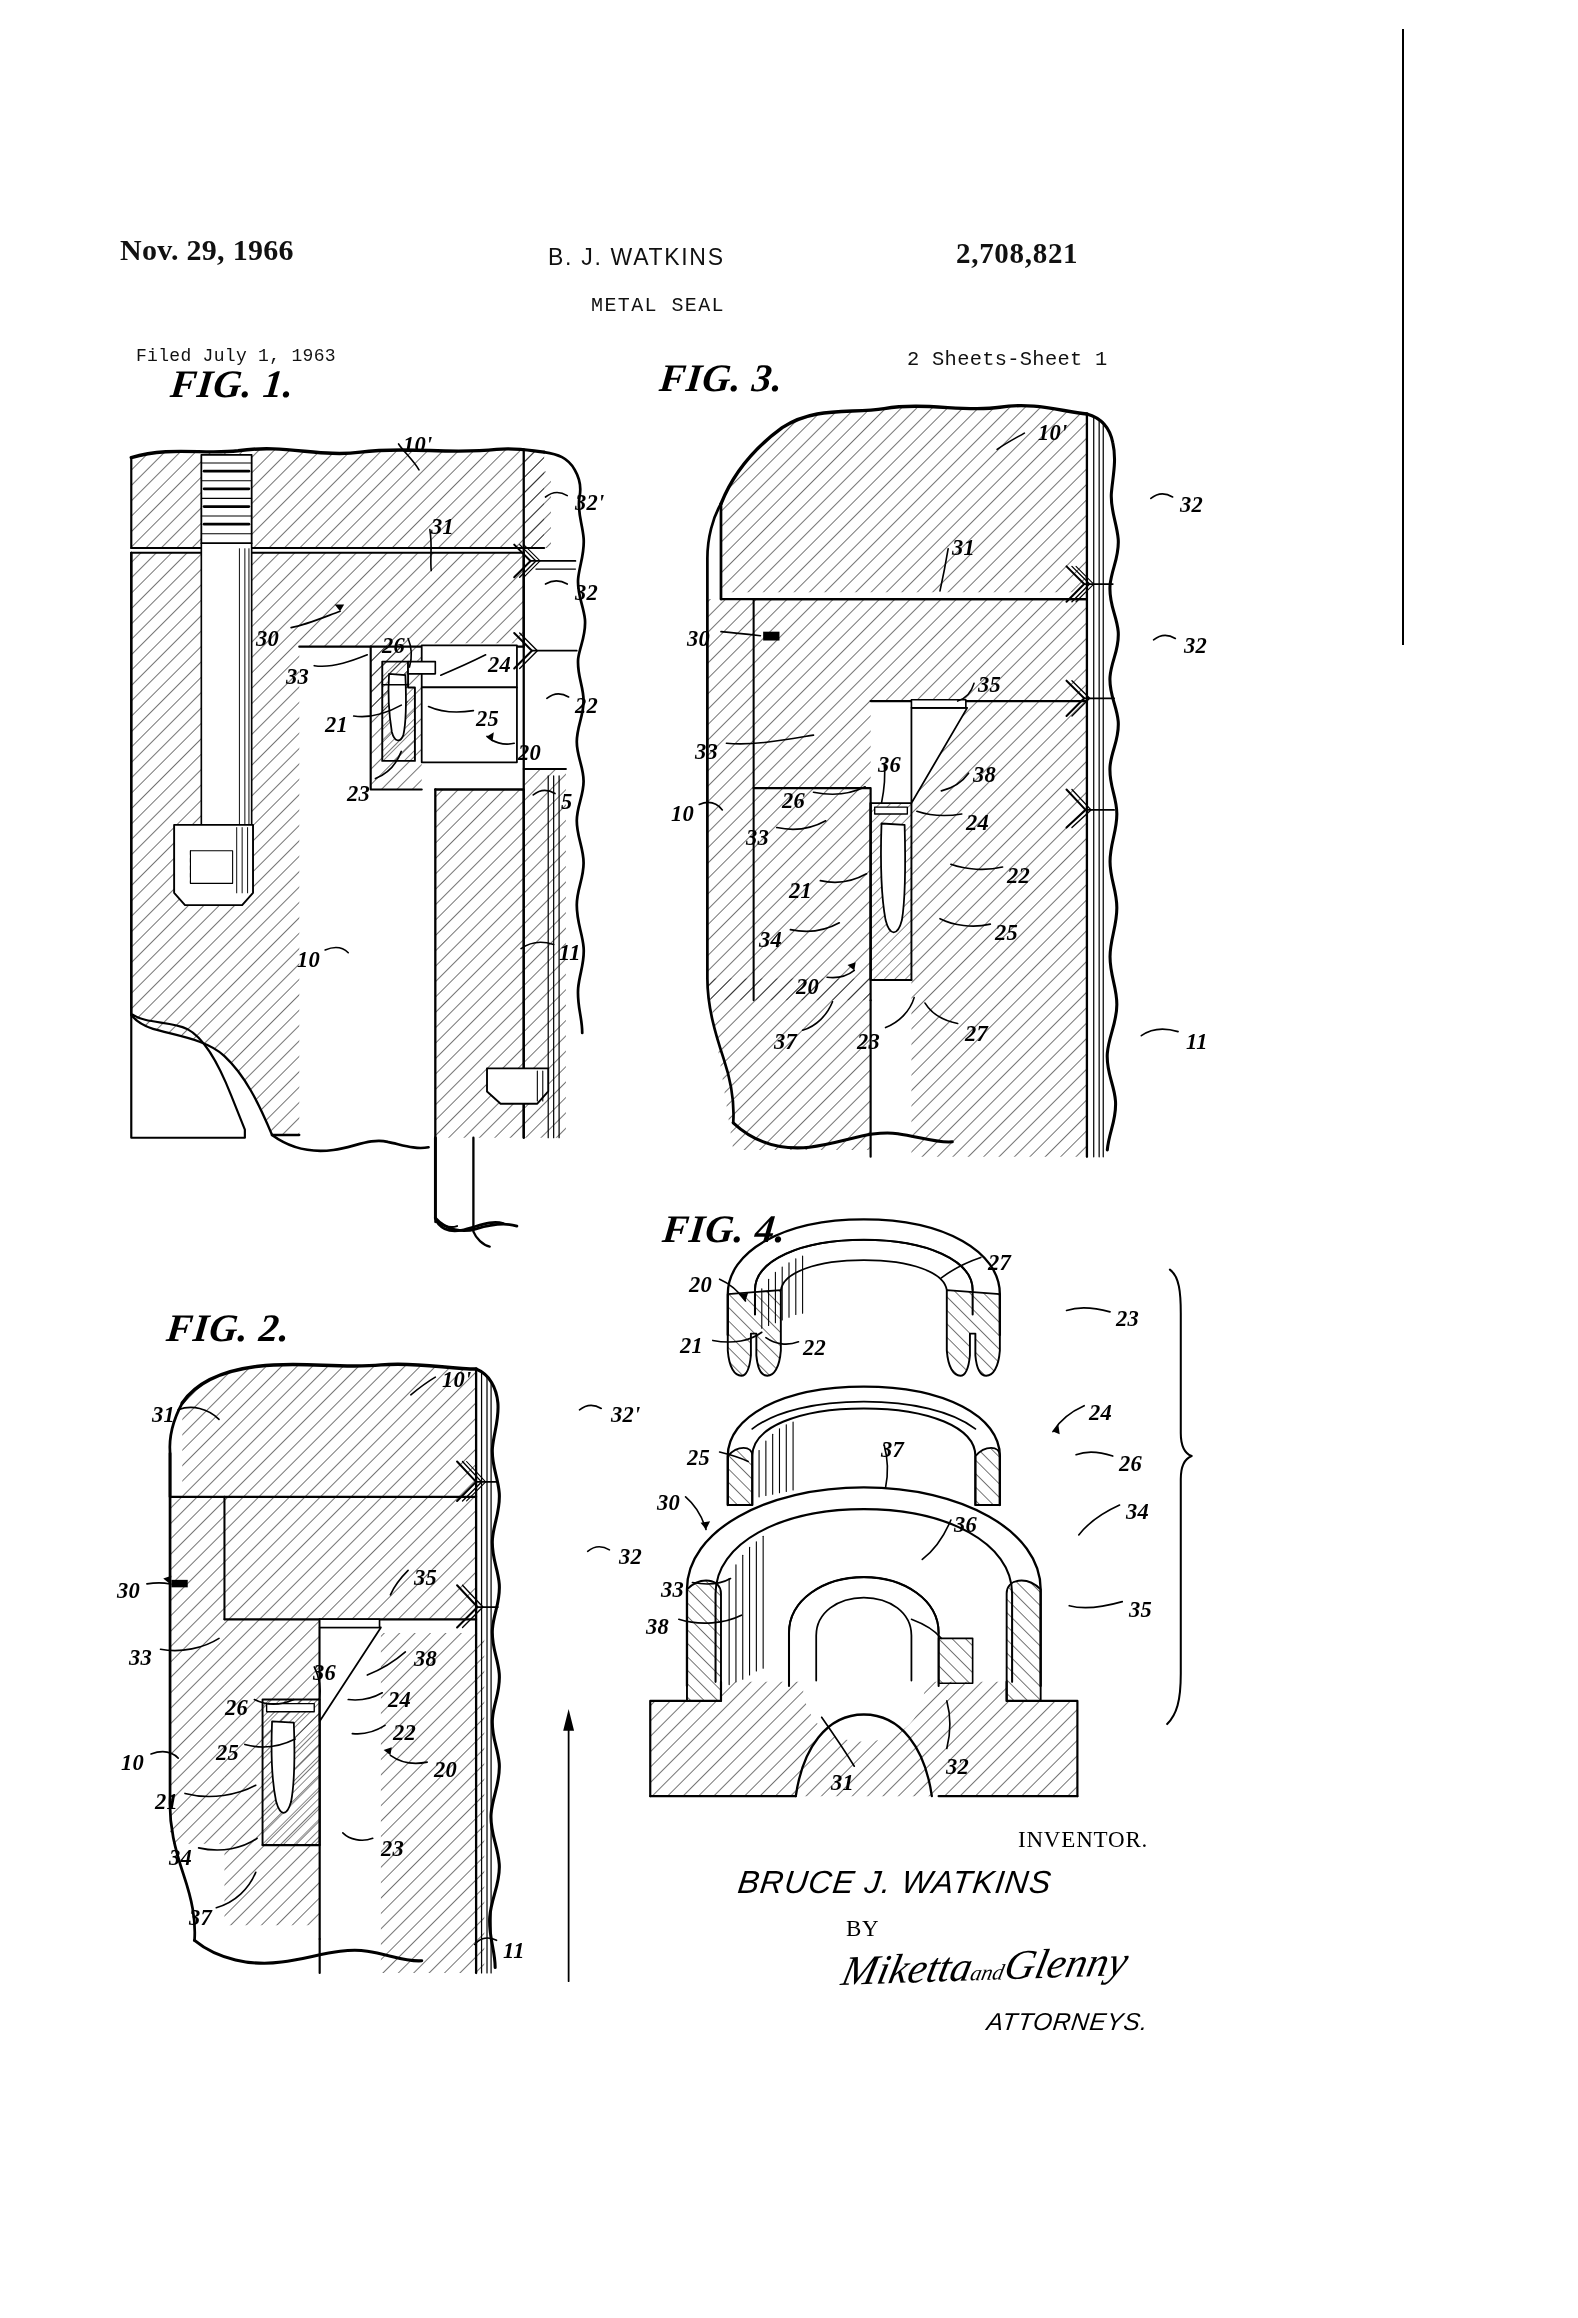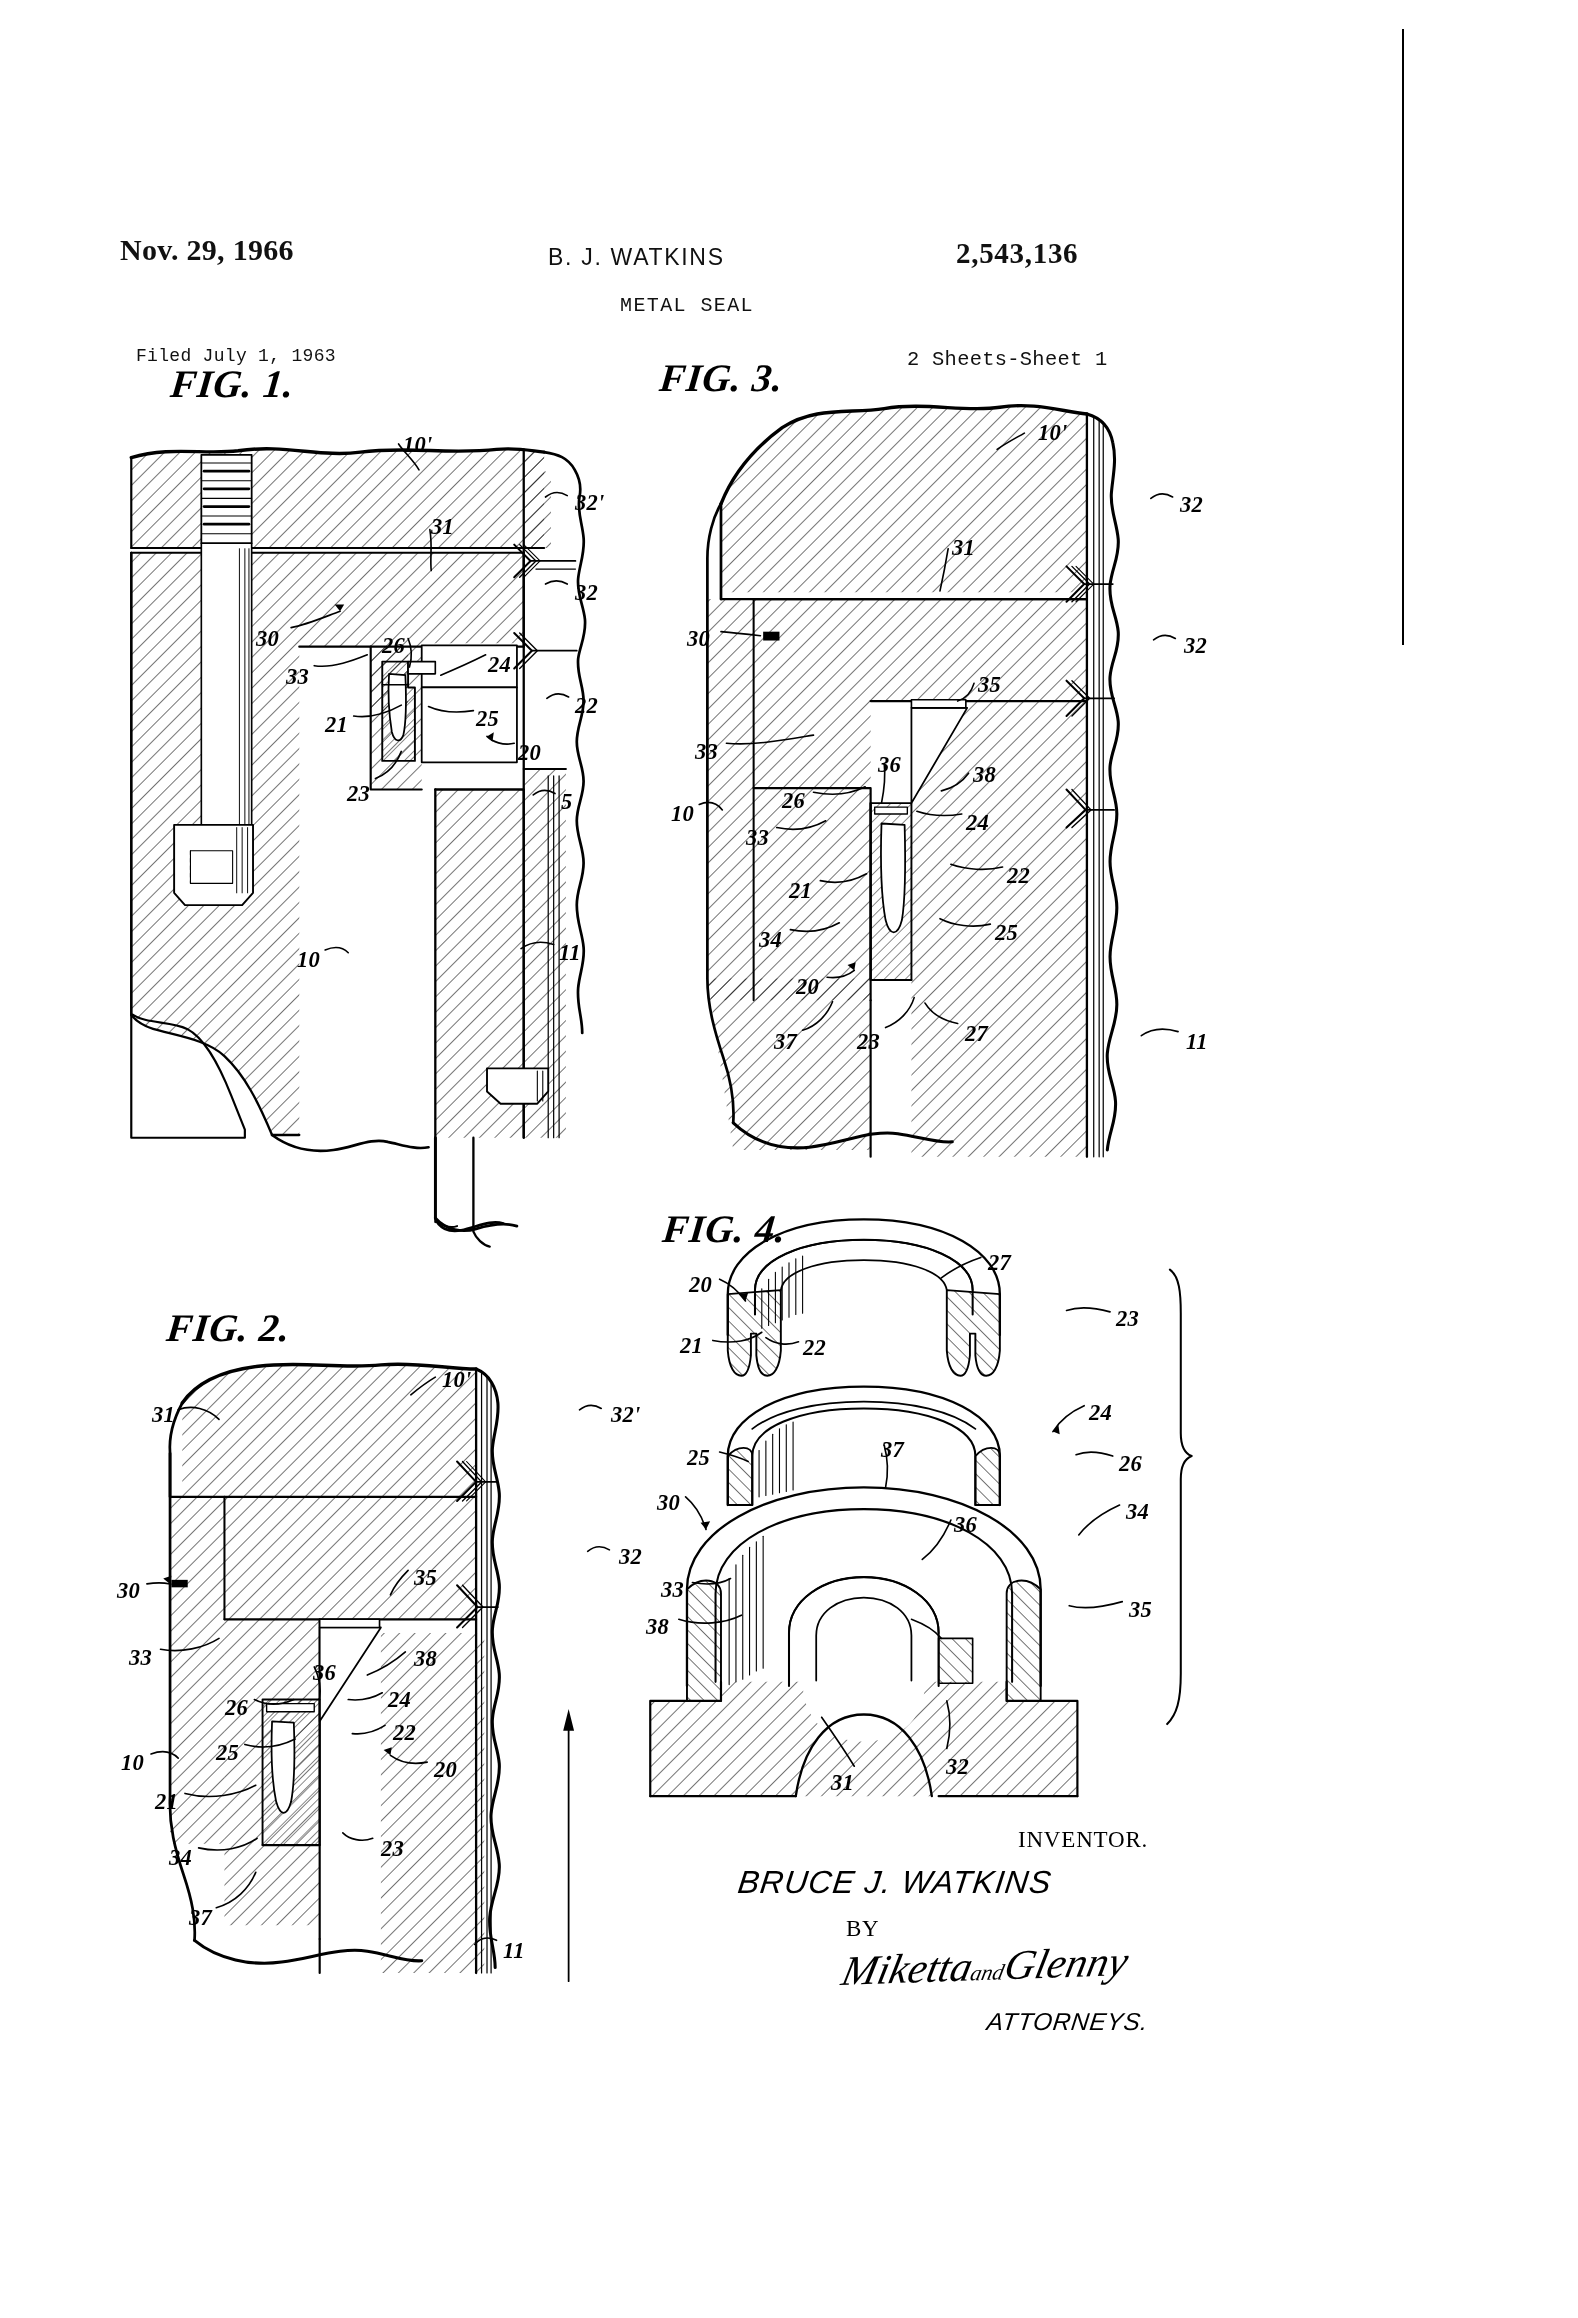--- a/index.html
+++ b/index.html
@@ -41,21 +41,20 @@
     font-family: "Liberation Serif", serif;
     font-weight: bold;
     font-size: 29px;
     letter-spacing: 0.7px;
   }
   #title-line {
     left: 591px; top: 294px;
     font-family: "Liberation Mono", monospace;
     font-size: 20px;
     letter-spacing: 1.4px;
-    margin-left: 29px;
   }
   #filed-line {
     left: 136px; top: 346px;
     font-family: "Liberation Mono", monospace;
     font-size: 18px;
     letter-spacing: 0.3px;
   }
   #sheet-line {
     left: 907px; top: 348px;
     font-family: "Liberation Mono", monospace;
@@ -144,21 +143,21 @@
     transform: skewX(-7deg);
   }
 </style>
 </head>
 <body>
 
 <div id="page">
 
   <div class="hdr" id="date-line">Nov. 29, 1966</div>
   <div class="hdr" id="inventor-name">B. J. WATKINS</div>
-  <div class="hdr" id="patent-number">2,543,136</div>
+  <div class="hdr" id="patent-number">2,708,821</div>
   <div class="hdr" id="title-line">METAL SEAL</div>
   <div class="hdr" id="filed-line">Filed July 1, 1963</div>
   <div class="hdr" id="sheet-line">2 Sheets-Sheet 1</div>
   <div id="page-rule"></div>
 
   <div class="figcap" id="cap1" style="left:171px; top:361px;">FIG. 1.</div>
   <div class="figcap" id="cap3" style="left:660px; top:355px;">FIG. 3.</div>
   <div class="figcap" id="cap2" style="left:167px; top:1305px;">FIG. 2.</div>
   <div class="figcap" id="cap4" style="left:663px; top:1206px;">FIG. 4.</div>
 

